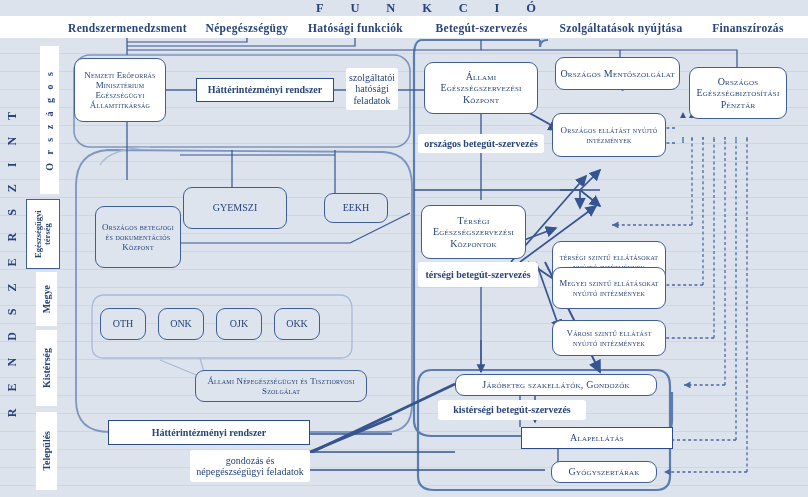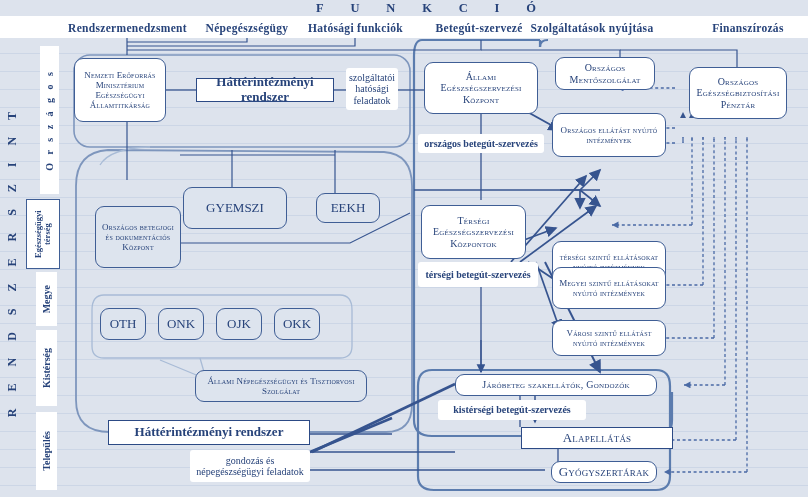--- a/index.html
+++ b/index.html
@@ -21,21 +21,21 @@
         color:#27437a;}
   
   .rb{background:#fff;border:1.4px solid #3f5e95;border-radius:9px;}
   .rb-grey{background:#dde4ee;border:1.4px solid #3f5e95;border-radius:9px;}
   .sq{background:#fff;border:1.6px solid #2c4a85;border-radius:0;}
   .plain{background:#fff;border:none;border-radius:3px;}
   .sc{font-variant:small-caps;letter-spacing:.2px;}
   .bold{font-weight:bold;}
   .f9{font-size:9px;}
   .f10{font-size:10px;}
-  .f11{font-size:13px;}
+  .f11{font-size:10px;}
 
   
   #headband{position:absolute;left:0;top:16px;width:808px;height:22px;background:#fff;}
   .hdr{position:absolute;top:18px;height:20px;background:#fff;display:flex;
        align-items:center;justify-content:center;font-weight:bold;font-size:11.5px;
        color:#27437a;letter-spacing:.3px;}
   #funkcio{position:absolute;top:0px;left:316px;width:220px;height:17px;
            display:flex;align-items:center;justify-content:space-between;
            font-weight:bold;font-size:12.5px;color:#27437a;background:transparent;}
   #funkcio span{flex:0 0 auto;}
@@ -176,21 +176,21 @@
     <span>K</span>
     <span>C</span>
     <span>I</span>
     <span>Ó</span>
   </div>
 
   <div class="hdr" style="left:60px;width:135px;">Rendszermenedzsment</div>
   <div class="hdr" style="left:197px;width:100px;">Népegészségügy</div>
   <div class="hdr" style="left:299px;width:113px;">Hatósági funkciók</div>
   <div class="hdr" style="left:414px;width:135px;">Betegút-szervezés</div>
-  <div class="hdr" style="left:522px;width:140px;">Szolgáltatások nyújtása</div>
+  <div class="hdr" style="left:551px;width:140px;">Szolgáltatások nyújtása</div>
   <div class="hdr" style="left:693px;width:110px;">Finanszírozás</div>
 
   <div class="vl" id="rendszerszint">
     <span class="vtext">R E N D S Z E R S Z I N T</span>
   </div>
   <div class="vl" id="orszagos">
     <span class="vtext">O r s z á g o s</span>
   </div>
   <div class="vl" id="eu-tersg">
     <span class="vtext" style="white-space:normal;max-height:60px;text-align:center;">Egészségügyi térség</span>
@@ -212,37 +212,37 @@
   <div class="node plain f10" style="left:346px;top:68px;width:52px;height:42px;padding:0 14px;">szolgáltatói hatósági feladatok</div>
 
   <div class="node rb sc f10" style="left:424px;top:62px;width:114px;height:52px;padding:2px 3px;">Állami Egészségszervezési Központ</div>
 
   <div class="node plain bold f10" style="left:418px;top:134px;width:126px;height:19px;">országos betegút-szervezés</div>
 
   <div class="node rb sc f10" style="left:421px;top:205px;width:105px;height:54px;padding:2px 3px;">Térségi Egészségszervezési Központok</div>
 
   <div class="node plain bold f10" style="left:418px;top:262px;width:120px;height:25px;">térségi betegút-szervezés</div>
 
-  <div class="node rb sc f10" style="left:555px;top:57px;width:100px;height:33px;padding:0 3px;">Országos Mentőszolgálat</div>
+  <div class="node rb sc f10" style="left:555px;top:57px;width:125px;height:33px;padding:0 3px;">Országos Mentőszolgálat</div>
 
   <div class="node rb sc f9" style="left:552px;top:113px;width:114px;height:44px;padding:1px 3px;">Országos ellátást nyújtó intézmények</div>
 
   <div class="node rb sc f10" style="left:689px;top:67px;width:98px;height:52px;padding:6px 3px;">Országos Egészségbiztosítási Pénztár</div>
 
   <div class="node rb sc f9" style="left:552px;top:209px;width:114px;height:42px;padding:1px 3px;margin-top:32px;">térségi szintű ellátásokat nyújtó intézmények</div>
 
   <div class="node rb sc f9" style="left:552px;top:267px;width:114px;height:42px;padding:1px 3px;">Megyei szintű ellátásokat nyújtó intézmények</div>
 
   <div class="node rb sc f9" style="left:552px;top:320px;width:114px;height:36px;padding:1px 3px;">Városi szintű ellátást nyújtó intézmények</div>
 
   <div class="node rb-grey sc f9" style="left:95px;top:206px;width:86px;height:62px;padding:1px 3px;">Országos betegjogi és dokumentációs Központ</div>
 
   <div class="node rb-grey f11" style="left:183px;top:187px;width:104px;height:42px;">GYEMSZI</div>
 
-  <div class="node rb-grey f11" style="left:316px;top:193px;width:64px;height:30px;">EEKH</div>
+  <div class="node rb-grey f11" style="left:324px;top:193px;width:64px;height:30px;">EEKH</div>
 
   <div class="node rb-grey f11" style="left:100px;top:308px;width:46px;height:32px;">OTH</div>
   <div class="node rb-grey f11" style="left:158px;top:308px;width:46px;height:32px;">ONK</div>
   <div class="node rb-grey f11" style="left:216px;top:308px;width:46px;height:32px;">OJK</div>
   <div class="node rb-grey f11" style="left:274px;top:308px;width:46px;height:32px;">OKK</div>
 
   <div class="node rb-grey sc f9" style="left:195px;top:370px;width:172px;height:32px;padding:1px 4px;">Állami Népegészségügyi és Tisztiorvosi Szolgálat</div>
 
   <div class="node sq bold f11" style="left:108px;top:420px;width:202px;height:25px;">Háttérintézményi rendszer</div>
 

